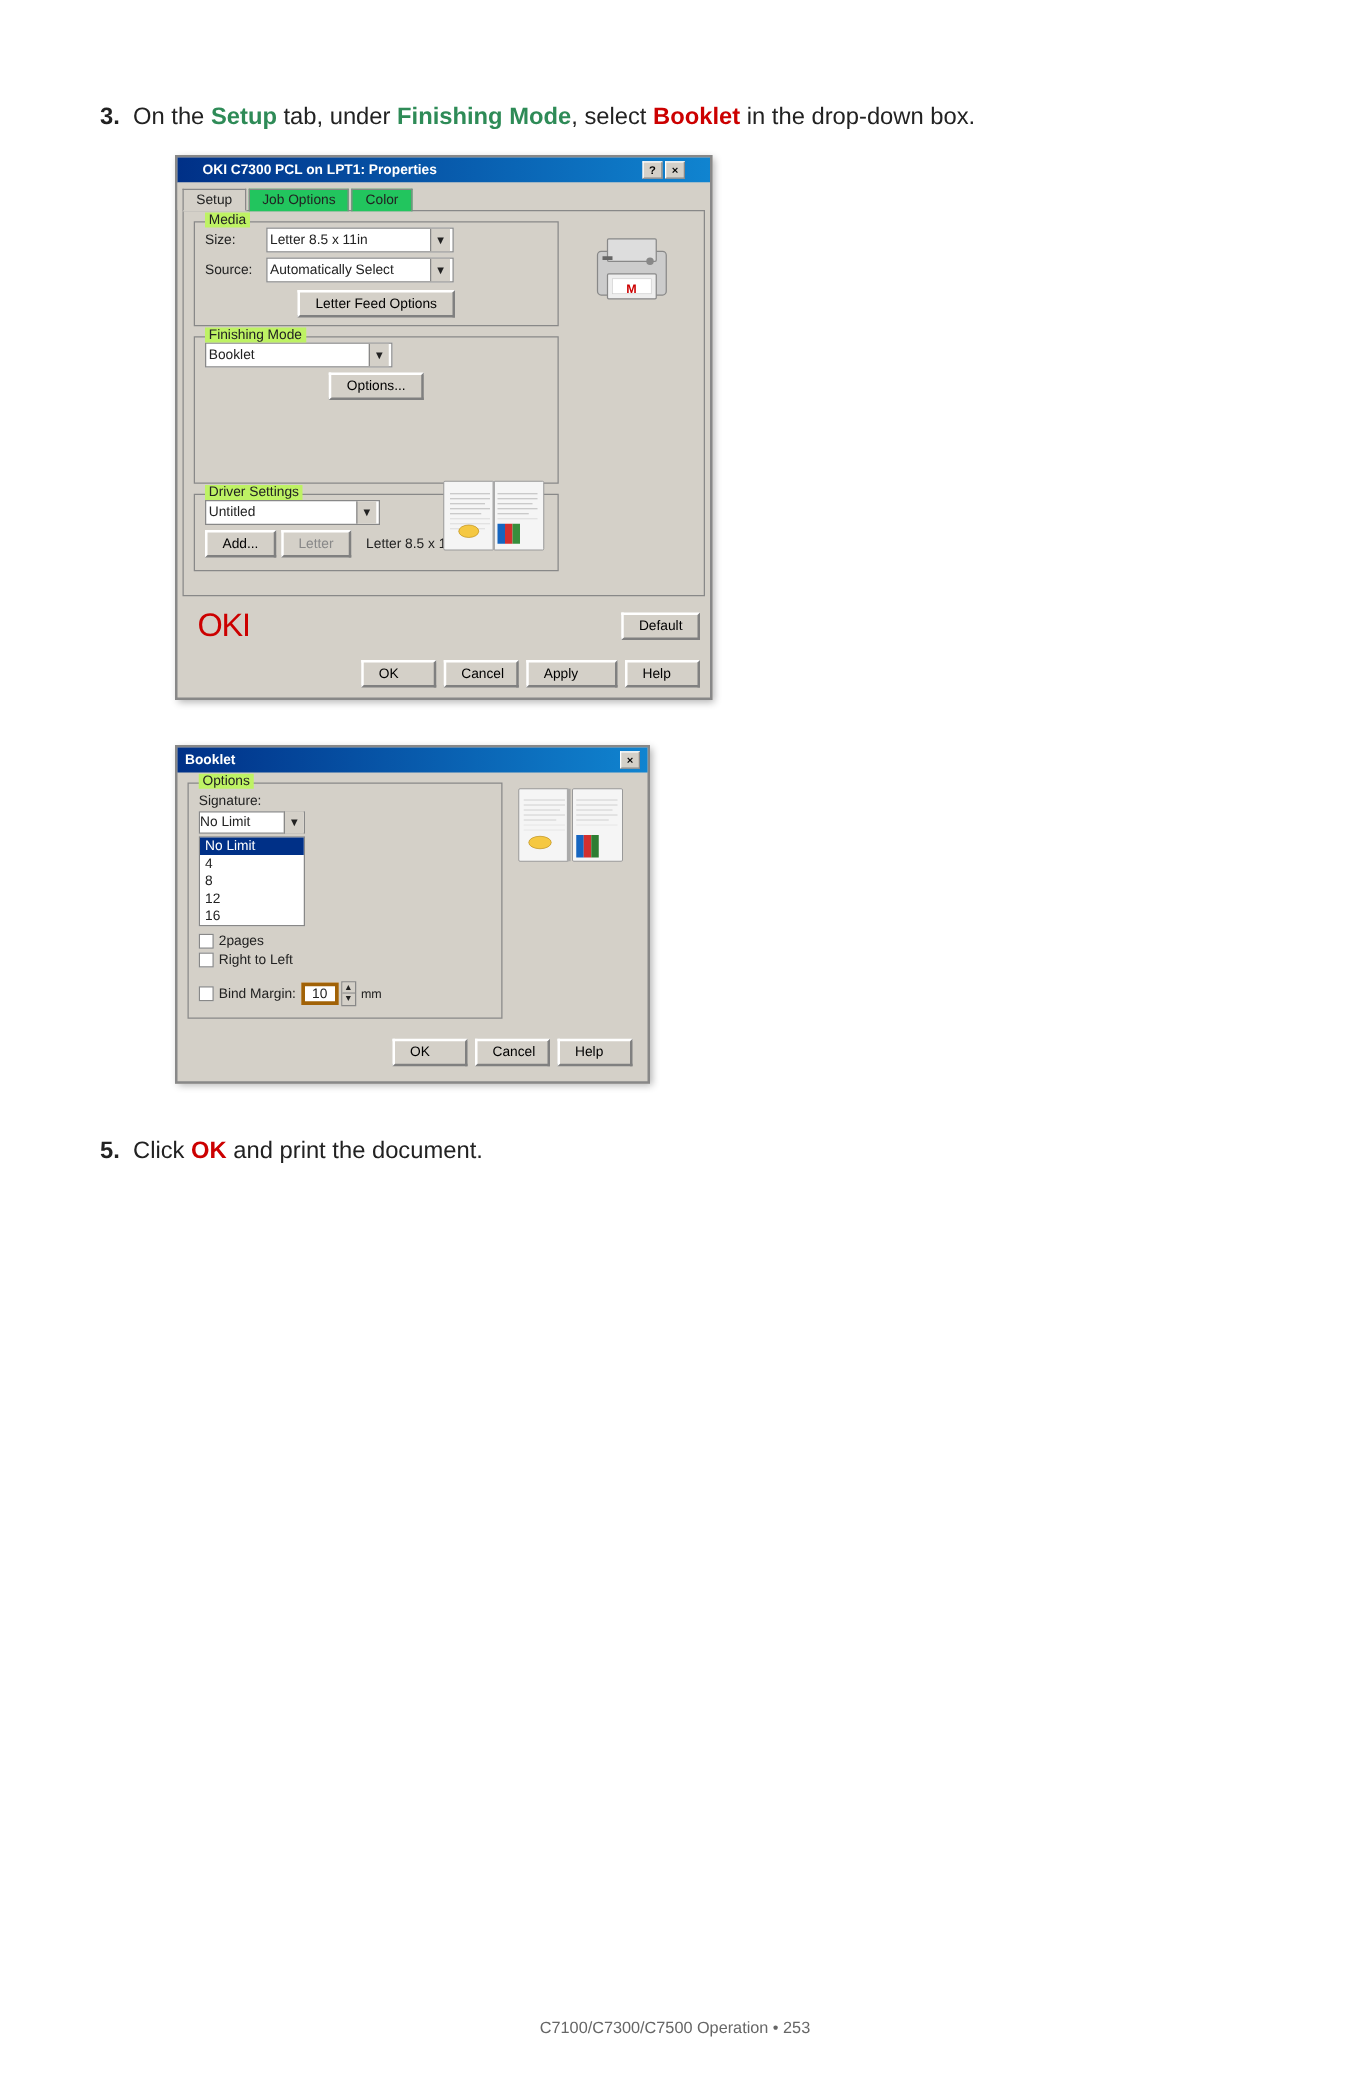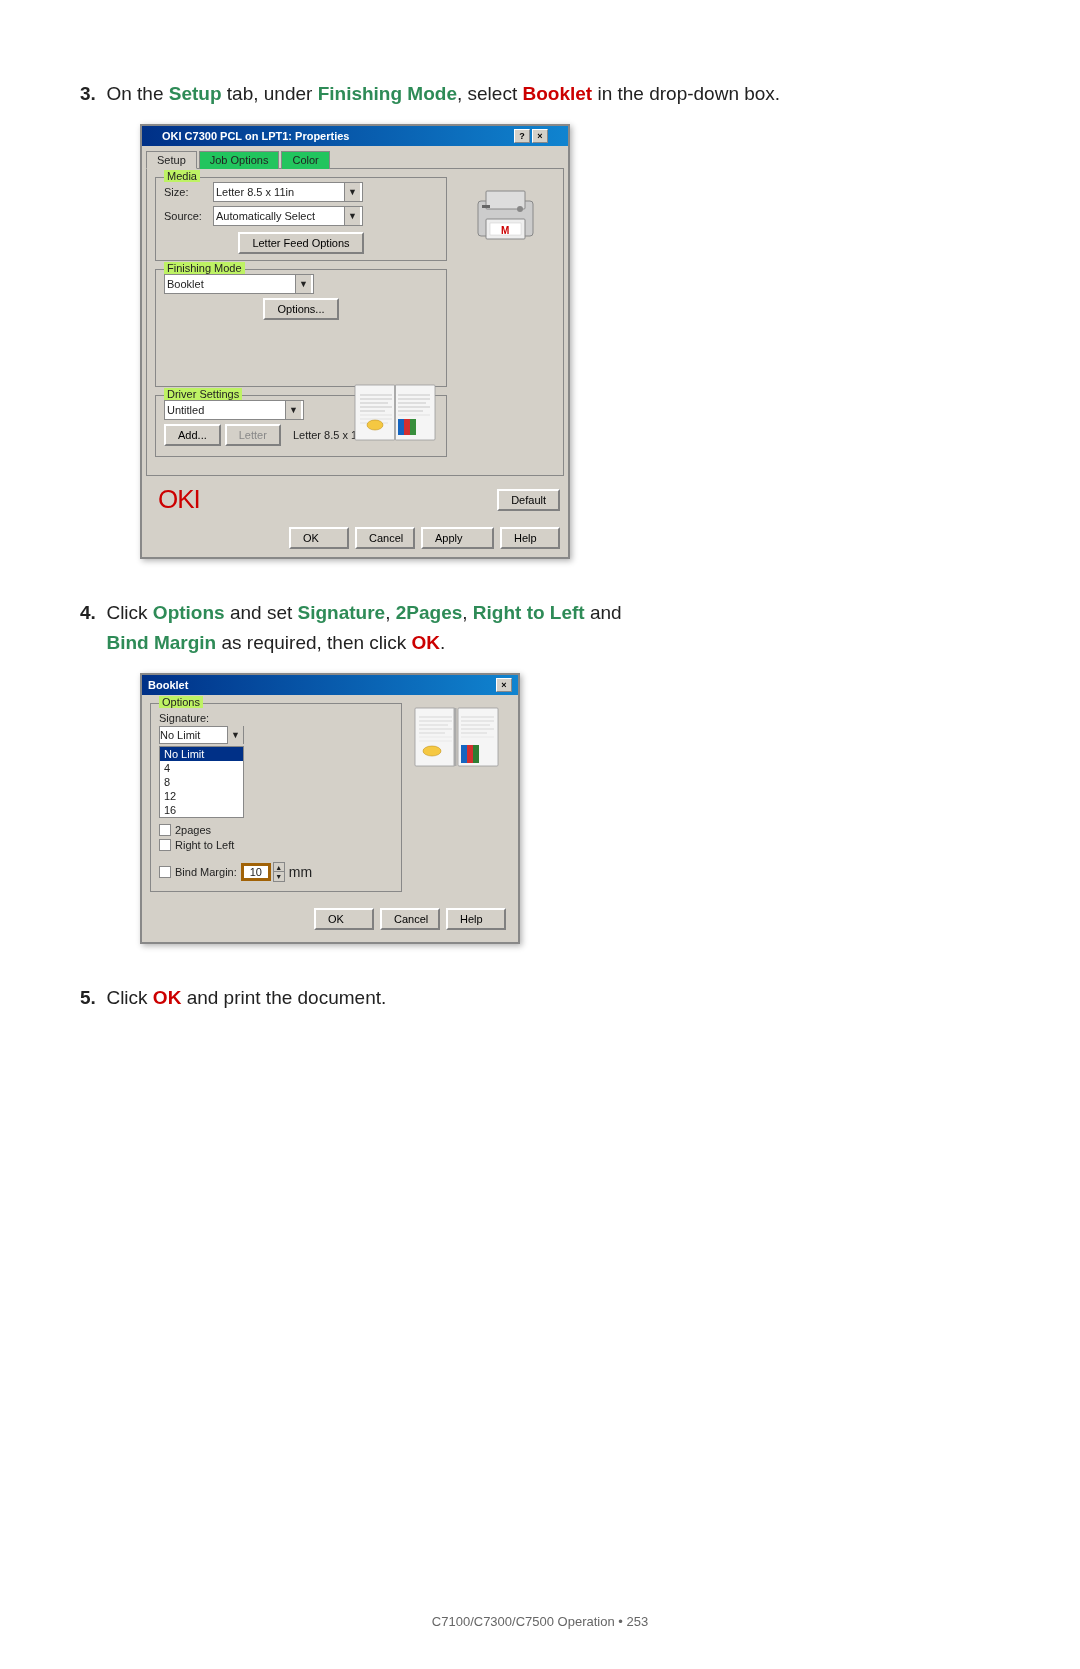--- a/index.html
+++ b/index.html
@@ -422,23 +422,20 @@
     <div class="win-footer">
       <button class="win-button-raised" style="width:60px;">OK</button>
       <button class="win-button-raised" style="width:60px;">Cancel</button>
       <button class="win-button-raised" style="width:73px;">Apply</button>
       <button class="win-button-raised" style="width:60px;">Help</button>
     </div>
   </div>
 </div>
 
 <div class="step" style="margin-top: 30px;">
-  <p class="step-text">
-    <strong>4.</strong>&nbsp; Click <span class="highlight-green">Options</span> and set <span class="highlight-green">Signature</span>, <span class="highlight-green">2Pages</span>, <span class="highlight-green">Right to Left</span> and<br>&nbsp;&nbsp;&nbsp;&nbsp;&nbsp;<span class="highlight-green">Bind Margin</span> as required, then click <span class="highlight-red">OK</span>.
-  </p>
 
   <div class="booklet-dialog">
     <div class="booklet-titlebar">
       <span>Booklet</span>
       <div class="win-titlebar-buttons">
         <div class="win-btn-small">×</div>
       </div>
     </div>
 
     <div style="padding: 8px;">
@@ -476,21 +473,21 @@
               <div style="height:8px;"></div>
               <div class="win-checkbox-row">
                 <div class="win-checkbox"></div>
                 <span>Bind Margin:</span>
                 <div class="spinner-input">
                   <div class="spinner-box">10</div>
                   <div class="spinner-arrows">
                     <div class="spinner-arrow">▲</div>
                     <div class="spinner-arrow">▼</div>
                   </div>
-                  <span style="font-size:14px; margin-left:2px;">mm</span>
+                  <span style="font-size:10px; margin-left:2px;">mm</span>
                 </div>
               </div>
             </div>
           </div>
         </div>
 
         <div class="preview-area">
           <svg width="100" height="95" viewBox="0 0 100 95">
             <rect x="5" y="5" width="40" height="58" rx="1" fill="#f5f5f5" stroke="#999" stroke-width="0.8"></rect>
             <rect x="48" y="5" width="40" height="58" rx="1" fill="#f5f5f5" stroke="#999" stroke-width="0.8"></rect>

